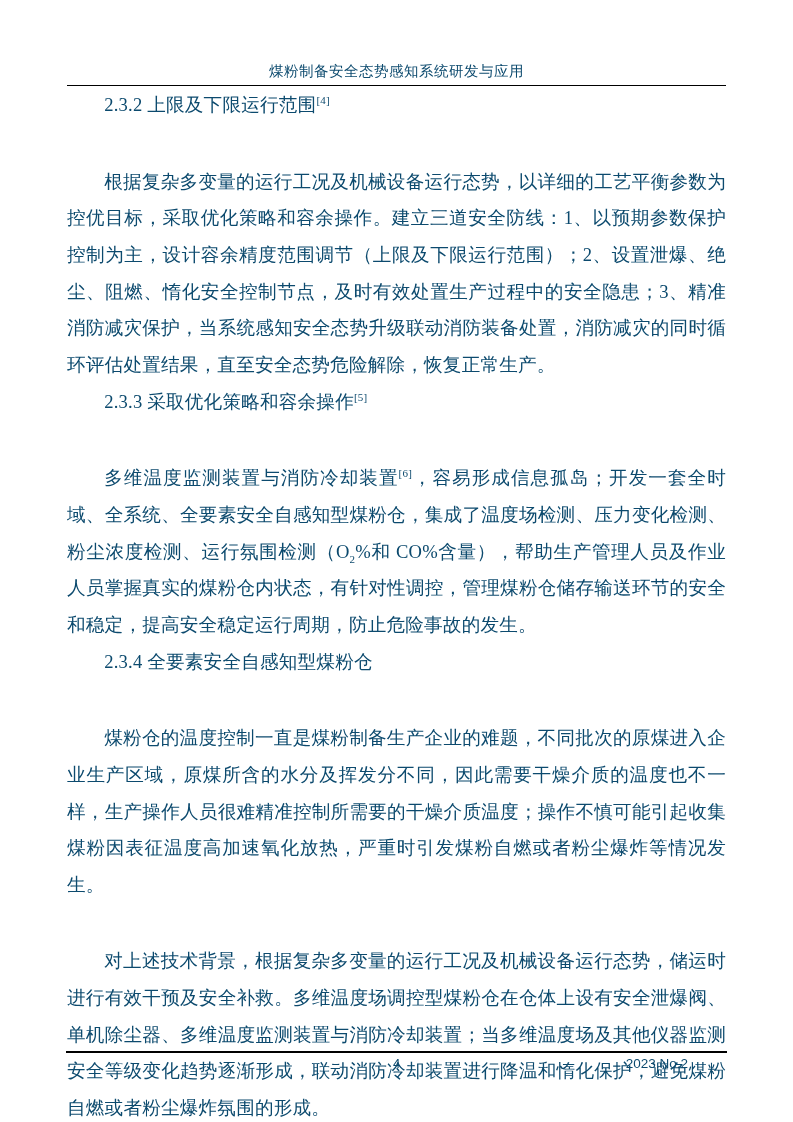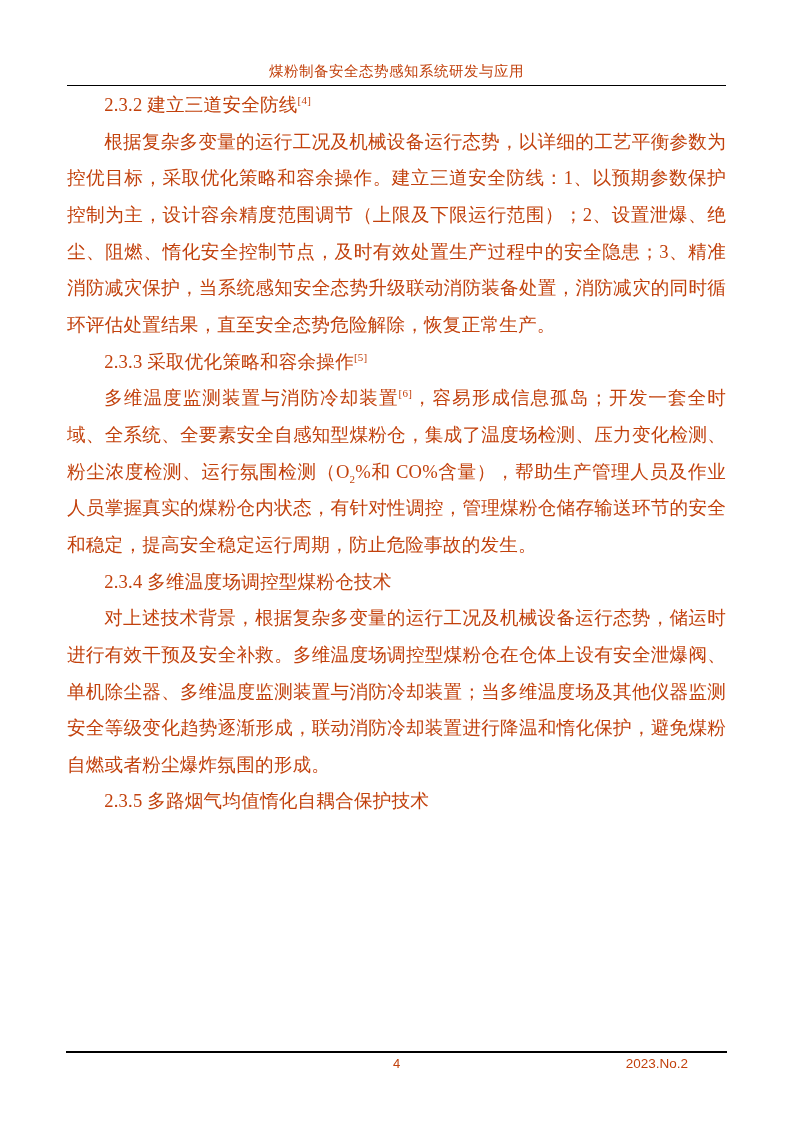--- a/index.html
+++ b/index.html
@@ -5,21 +5,21 @@
   html, body {
     margin: 0;
     padding: 0;
     background: #ffffff;
   }
   .page {
     position: relative;
     width: 793px;
     height: 1122px;
     background: #ffffff;
-    color: #c2410c;
+    color: #0c4a6e;
     font-family: "Liberation Serif", "DejaVu Serif", serif;
     overflow: hidden;
   }
   .header {
     position: absolute;
     top: 0;
     left: 67px;
     width: 659px;
     height: 85px;
     border-bottom: 1.5px solid #000000;
@@ -42,20 +42,21 @@
   .doc-body p {
     margin: 0;
     font-size: 18.6px;
     line-height: 36.65px;
     letter-spacing: 0.2px;
     text-align: justify;
     text-align-last: left;
   }
   .doc-body p.indent {
     text-indent: 2em;
+    margin-top: 40px;
   }
   .doc-body p.heading {
     text-indent: 2em;
     text-align: left;
   }
   sup.cite {
     font-size: 11px;
     line-height: 0;
     vertical-align: super;
   }
@@ -94,30 +95,31 @@
 
 <div class="page">
 
   <div class="header">
     <div class="running-title">煤粉制备安全态势感知系统研发与应用</div>
   </div>
 
   <div class="doc-body">
 
 
-    <p class="heading"><span>2.3.2 建立三道安全防线</span><sup class="cite">[4]</sup></p>
+    <p class="heading"><span>2.3.2 上限及下限运行范围</span><sup class="cite">[4]</sup></p>
 
     <p class="indent">根据复杂多变量的运行工况及机械设备运行态势，以详细的工艺平衡参数为控优目标，采取优化策略和容余操作。建立三道安全防线：1、以预期参数保护控制为主，设计容余精度范围调节（上限及下限运行范围）；2、设置泄爆、绝尘、阻燃、惰化安全控制节点，及时有效处置生产过程中的安全隐患；3、精准消防减灾保护，当系统感知安全态势升级联动消防装备处置，消防减灾的同时循环评估处置结果，直至安全态势危险解除，恢复正常生产。</p>
 
     <p class="heading"><span>2.3.3 采取优化策略和容余操作</span><sup class="cite">[5]</sup></p>
 
     <p class="indent"><span>多维温度监测装置与消防冷却装置</span><sup class="cite">[6]</sup><span>，容易形成信息孤岛；开发一套全时域、全系统、全要素安全自感知型煤粉仓，集成了温度场检测、压力变化检测、粉尘浓度检测、运行氛围检测（O</span><sub class="chem">2</sub><span>%和 CO%含量），帮助生产管理人员及作业人员掌握真实的煤粉仓内状态，有针对性调控，管理煤粉仓储存输送环节的安全和稳定，提高安全稳定运行周期，防止危险事故的发生。</span></p>
 
-    <p class="heading"><span>2.3.4 多维温度场调控型煤粉仓技术</span></p>
+    <p class="heading"><span>2.3.4 全要素安全自感知型煤粉仓</span></p>
 
+    <p class="indent">煤粉仓的温度控制一直是煤粉制备生产企业的难题，不同批次的原煤进入企业生产区域，原煤所含的水分及挥发分不同，因此需要干燥介质的温度也不一样，生产操作人员很难精准控制所需要的干燥介质温度；操作不慎可能引起收集煤粉因表征温度高加速氧化放热，严重时引发煤粉自燃或者粉尘爆炸等情况发生。</p>
 
     <p class="indent">对上述技术背景，根据复杂多变量的运行工况及机械设备运行态势，储运时进行有效干预及安全补救。多维温度场调控型煤粉仓在仓体上设有安全泄爆阀、单机除尘器、多维温度监测装置与消防冷却装置；当多维温度场及其他仪器监测安全等级变化趋势逐渐形成，联动消防冷却装置进行降温和惰化保护，避免煤粉自燃或者粉尘爆炸氛围的形成。</p>
 
     <p class="heading"><span>2.3.5 多路烟气均值惰化自耦合保护技术</span></p>
 
 
   </div>
 
   <div class="footer-rule"></div>
 

